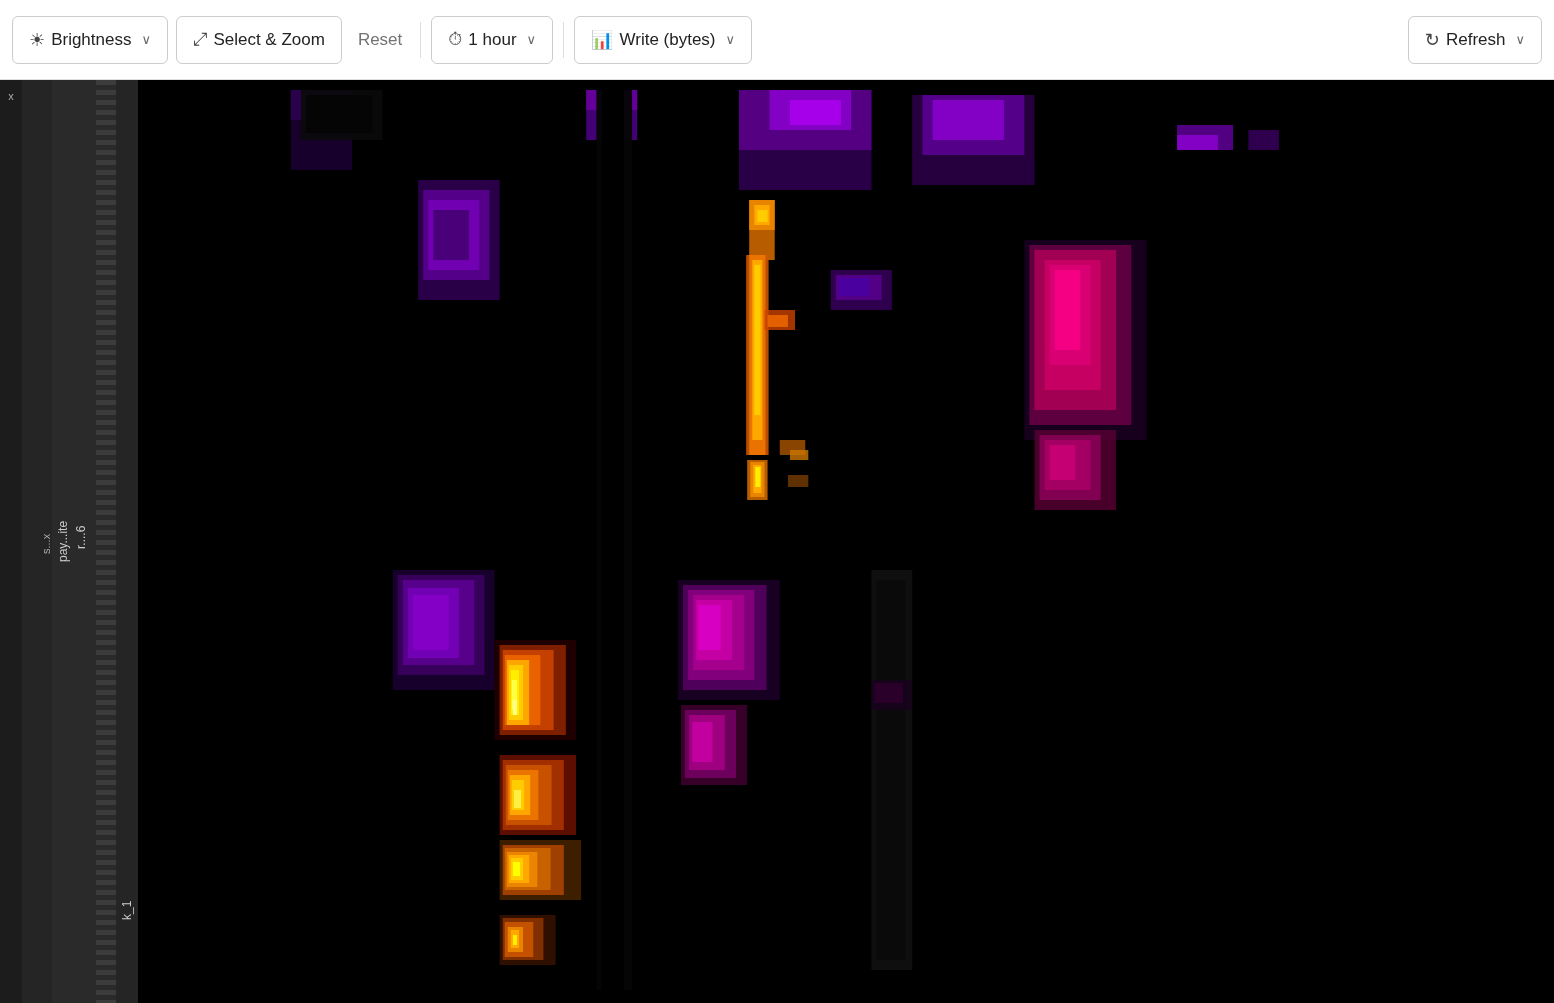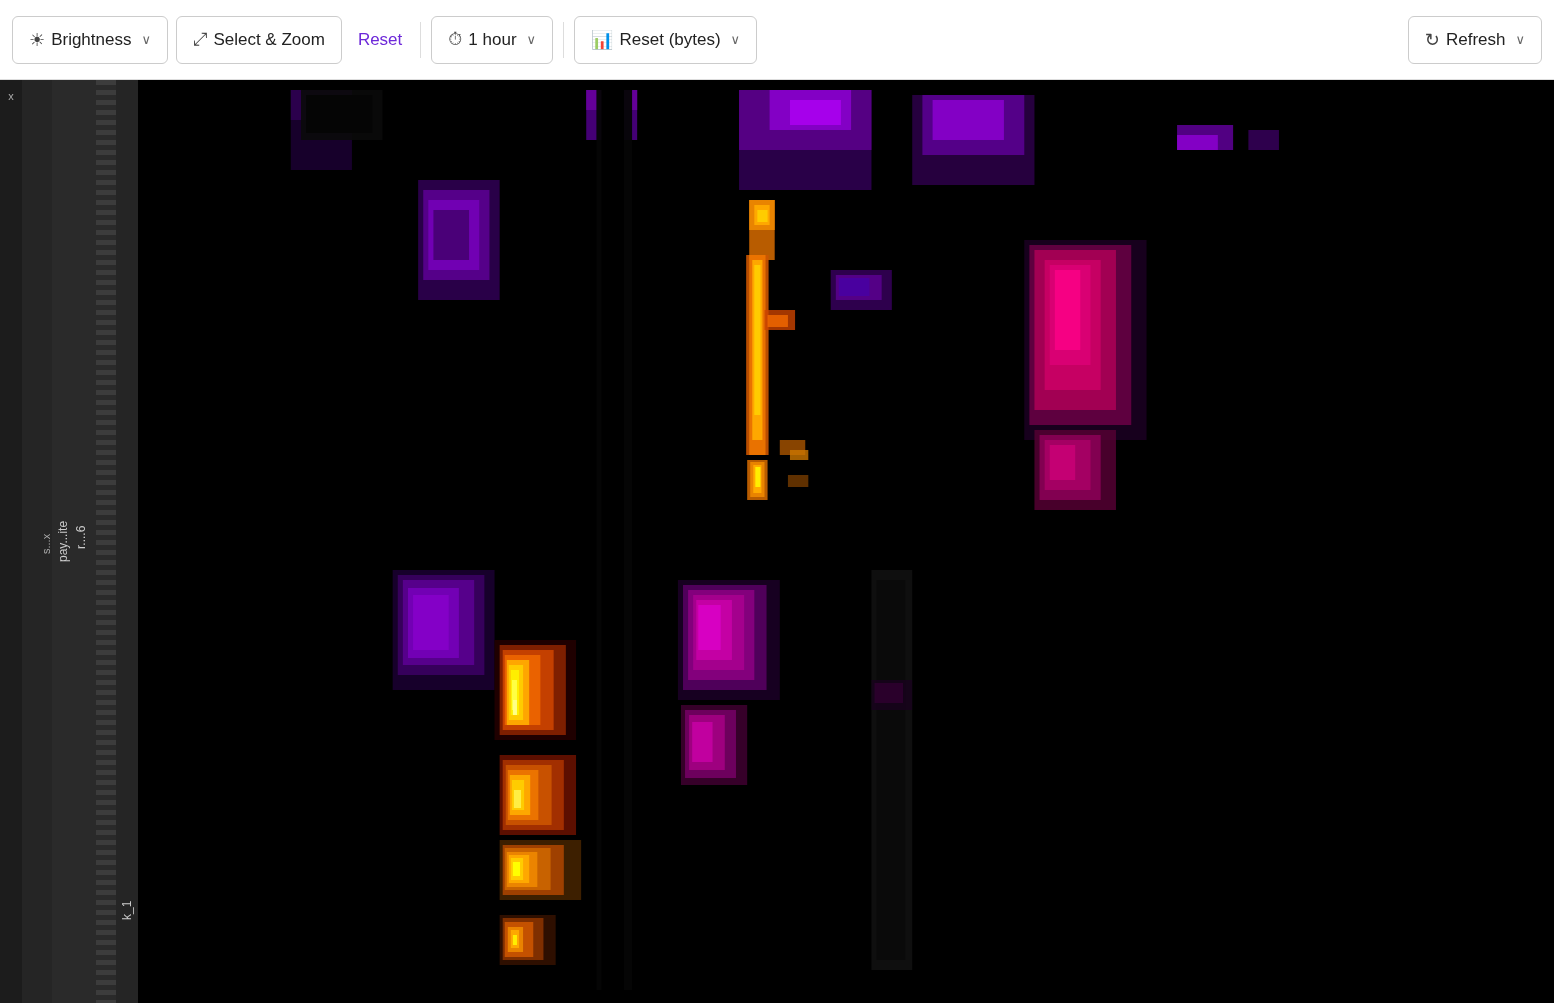--- a/index.html
+++ b/index.html
@@ -50,21 +50,21 @@
       width: 1px;
       height: 36px;
       background: #ddd;
       margin: 0 2px;
     }
 
     .reset-btn {
       border: none;
       background: none;
       font-size: 17px;
-      color: #6d28d9;
+      color: #737373;
       cursor: pointer;
       padding: 0 8px;
       height: 48px;
     }
 
     .spacer { flex: 1; }
 
     
     #main {
       display: flex;
@@ -197,21 +197,21 @@
   <button class="toolbar-btn">
     <span class="icon">⏱</span>
     <span>1 hour</span>
     <span class="chevron">∨</span>
   </button>
 
   <div class="toolbar-divider"></div>
 
   <button class="toolbar-btn">
     <span class="icon">📊</span>
-    <span>Reset (bytes)</span>
+    <span>Write (bytes)</span>
     <span class="chevron">∨</span>
   </button>
 
   <div class="spacer"></div>
 
   <button class="toolbar-btn">
     <span class="icon">↻</span>
     <span>Refresh</span>
     <span class="chevron">∨</span>
   </button>

